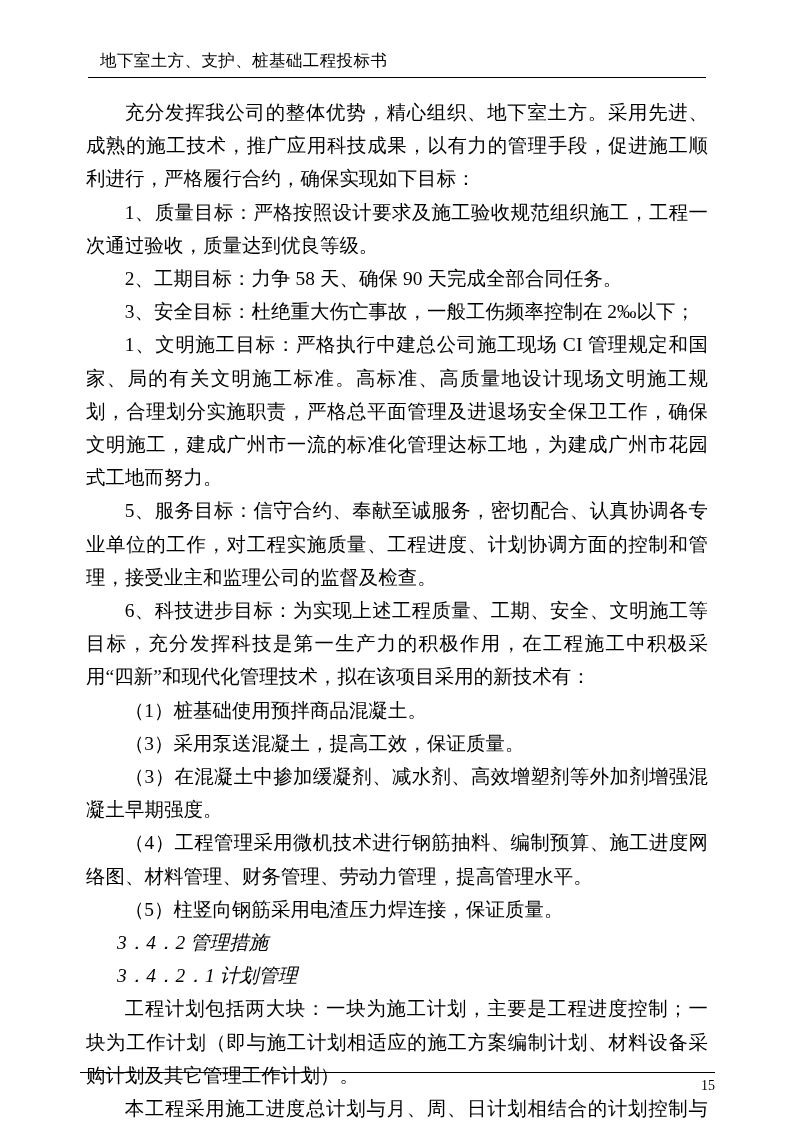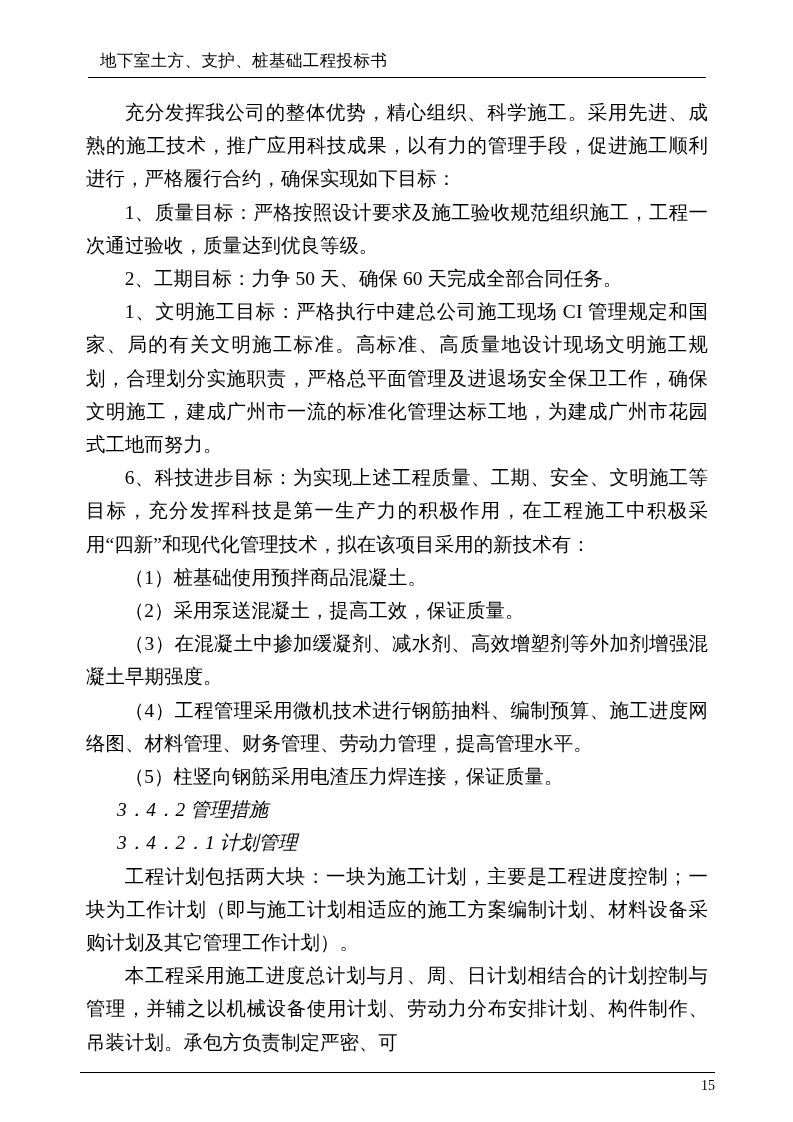--- a/index.html
+++ b/index.html
@@ -86,27 +86,29 @@
 <body>
 
 <div class="page">
 
   <div class="header">
     <div class="header-title">地下室土方、支护、桩基础工程投标书</div>
     <div class="header-rule"></div>
   </div>
 
   <div class="body-area">
-      <p class="para">充分发挥我公司的整体优势，精心组织、科学施工。采用先进、成熟的施工技术，推广应用科技成果，以有力的管理手段，促进施工顺利进行，严格履行合约，确保实现如下目标：</p>
+      <p class="para">充分发挥我公司的整体优势，精心组织、地下室土方。采用先进、成熟的施工技术，推广应用科技成果，以有力的管理手段，促进施工顺利进行，严格履行合约，确保实现如下目标：</p>
       <p class="para">1、质量目标：严格按照设计要求及施工验收规范组织施工，工程一次通过验收，质量达到优良等级。</p>
-      <p class="para">2、工期目标：力争 50 天、确保 60 天完成全部合同任务。</p>
+      <p class="para">2、工期目标：力争 58 天、确保 90 天完成全部合同任务。</p>
+      <p class="para">3、安全目标：杜绝重大伤亡事故，一般工伤频率控制在 2‰以下；</p>
       <p class="para">1、文明施工目标：严格执行中建总公司施工现场 CI 管理规定和国家、局的有关文明施工标准。高标准、高质量地设计现场文明施工规划，合理划分实施职责，严格总平面管理及进退场安全保卫工作，确保文明施工，建成广州市一流的标准化管理达标工地，为建成广州市花园式工地而努力。</p>
+      <p class="para">5、服务目标：信守合约、奉献至诚服务，密切配合、认真协调各专业单位的工作，对工程实施质量、工程进度、计划协调方面的控制和管理，接受业主和监理公司的监督及检查。</p>
       <p class="para">6、科技进步目标：为实现上述工程质量、工期、安全、文明施工等目标，充分发挥科技是第一生产力的积极作用，在工程施工中积极采用“四新”和现代化管理技术，拟在该项目采用的新技术有：</p>
       <p class="para">（1）桩基础使用预拌商品混凝土。</p>
-      <p class="para">（2）采用泵送混凝土，提高工效，保证质量。</p>
+      <p class="para">（3）采用泵送混凝土，提高工效，保证质量。</p>
       <p class="para">（3）在混凝土中掺加缓凝剂、减水剂、高效增塑剂等外加剂增强混凝土早期强度。</p>
       <p class="para">（4）工程管理采用微机技术进行钢筋抽料、编制预算、施工进度网络图、材料管理、财务管理、劳动力管理，提高管理水平。</p>
       <p class="para">（5）柱竖向钢筋采用电渣压力焊连接，保证质量。</p>
       <p class="heading">3．4．2 管理措施</p>
       <p class="heading">3．4．2．1 计划管理</p>
       <p class="para">工程计划包括两大块：一块为施工计划，主要是工程进度控制；一块为工作计划（即与施工计划相适应的施工方案编制计划、材料设备采购计划及其它管理工作计划）。</p>
       <p class="para">本工程采用施工进度总计划与月、周、日计划相结合的计划控制与管理，并辅之以机械设备使用计划、劳动力分布安排计划、构件制作、吊装计划。承包方负责制定严密、可</p>
     </div>
 
   <div class="footer">

